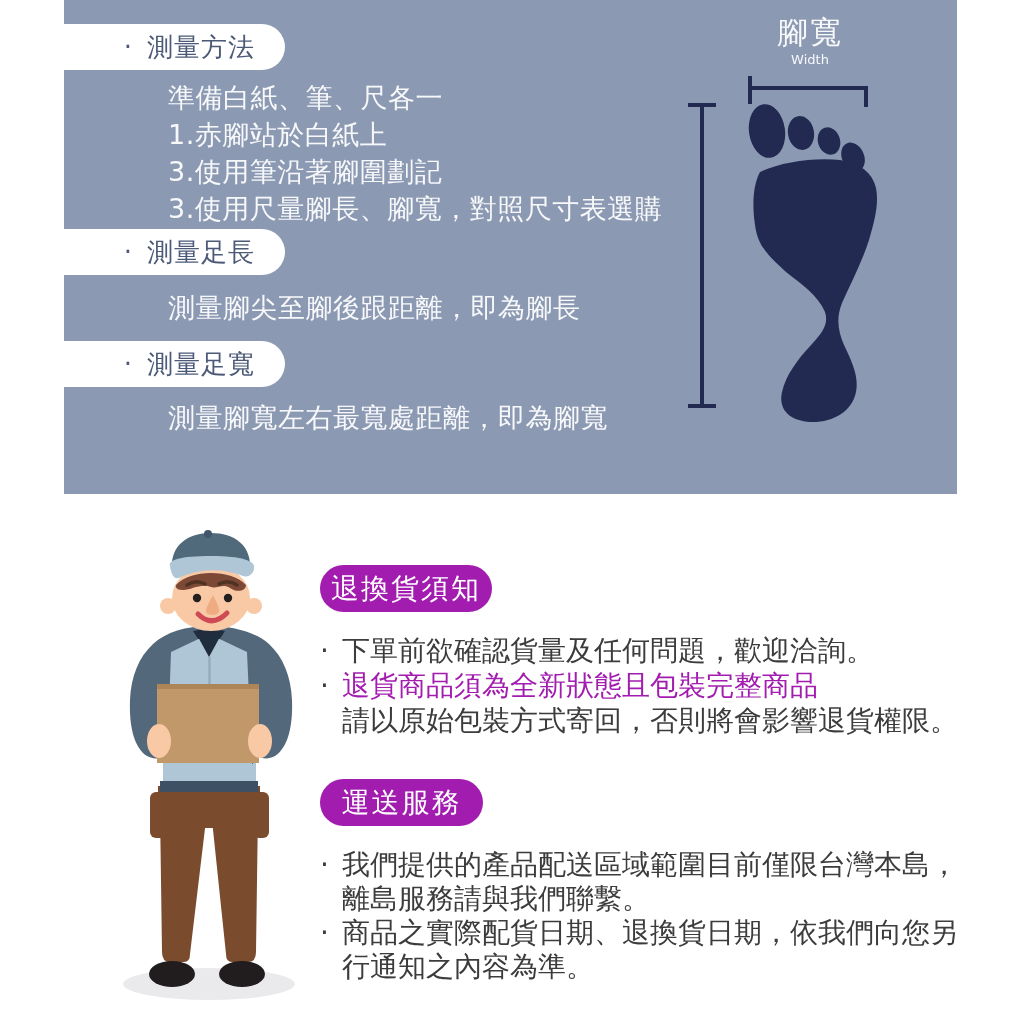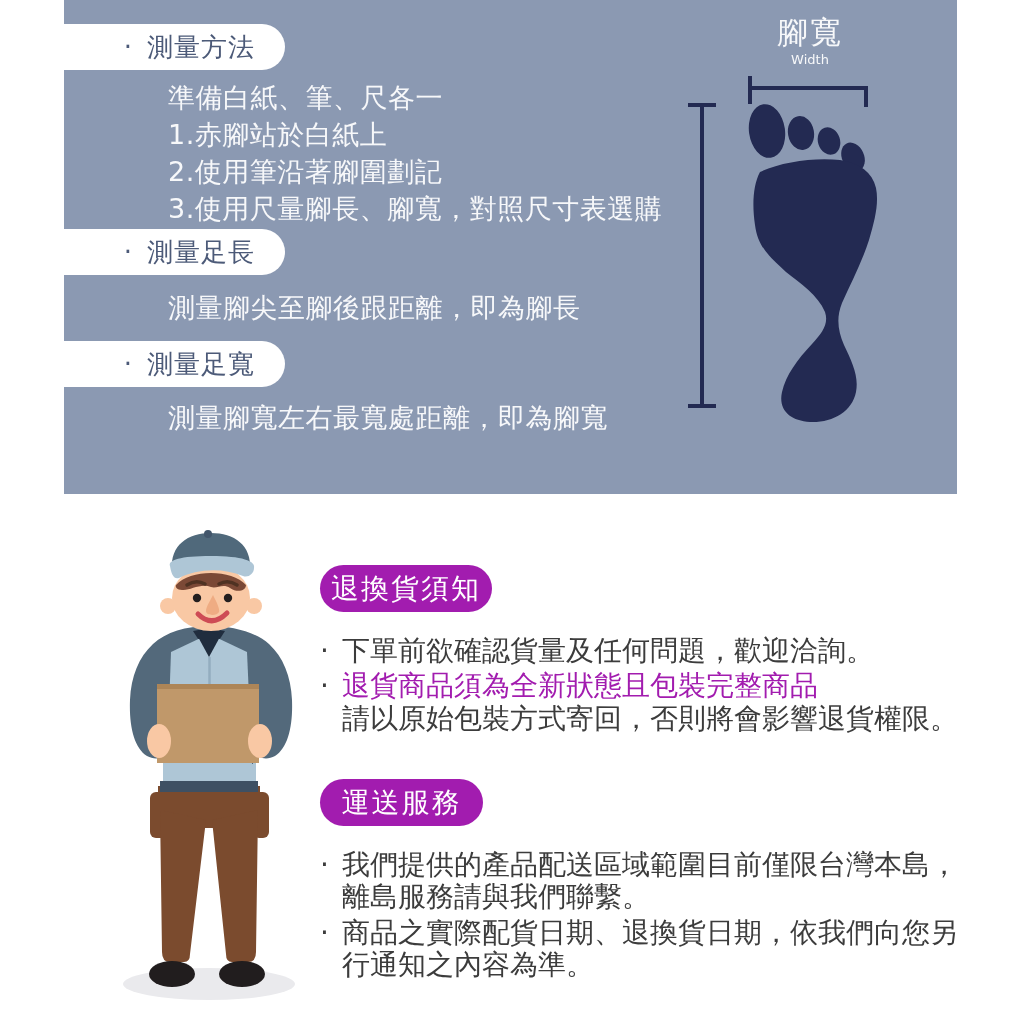--- a/index.html
+++ b/index.html
@@ -35,42 +35,42 @@
   
   .note-badge{
     position:absolute;left:320px;height:47px;border-radius:24px;
     background:#a21caf;color:#ffffff;
     display:flex;align-items:center;justify-content:center;
     font-size:28px;font-weight:500;letter-spacing:2px;box-sizing:border-box;
   }
   .note-list{position:absolute;left:320px;color:#3C3C3C;font-size:28px;}
   .note-line{display:flex;white-space:nowrap;}
   .note-line .b{width:22px;flex:none;}
-  .note-line.cont{padding-left:22px;font-family:Liberation Mono, monospace;}
+  .note-line.cont{padding-left:22px;}
   .note-line.red .t{color:#a21caf;}
   .returns-list .note-line{height:35px;line-height:35px;}
   .shipping-list .note-line{height:34px;line-height:34px;}
 
   .courier-svg{position:absolute;left:110px;top:524px;}
 </style>
 </head>
 <body>
 
 <div id="page">
 
   <div class="panel">
 
     <div class="badge-pill" style="top:24px">
       <span class="dot">·</span>
       <span>測量方法</span>
     </div>
     <div class="panel-text" style="top:79px">
       <div>準備白紙、筆、尺各一</div>
       <div>1.赤腳站於白紙上</div>
-      <div>2.使用筆沿著腳圍劃記</div>
+      <div>3.使用筆沿著腳圍劃記</div>
       <div>3.使用尺量腳長、腳寬，對照尺寸表選購</div>
     </div>
 
     <div class="badge-pill" style="top:229px">
       <span class="dot">·</span>
       <span>測量足長</span>
     </div>
     <div class="panel-text" style="top:289px">測量腳尖至腳後跟距離，即為腳長</div>
 
     <div class="badge-pill" style="top:341px">

